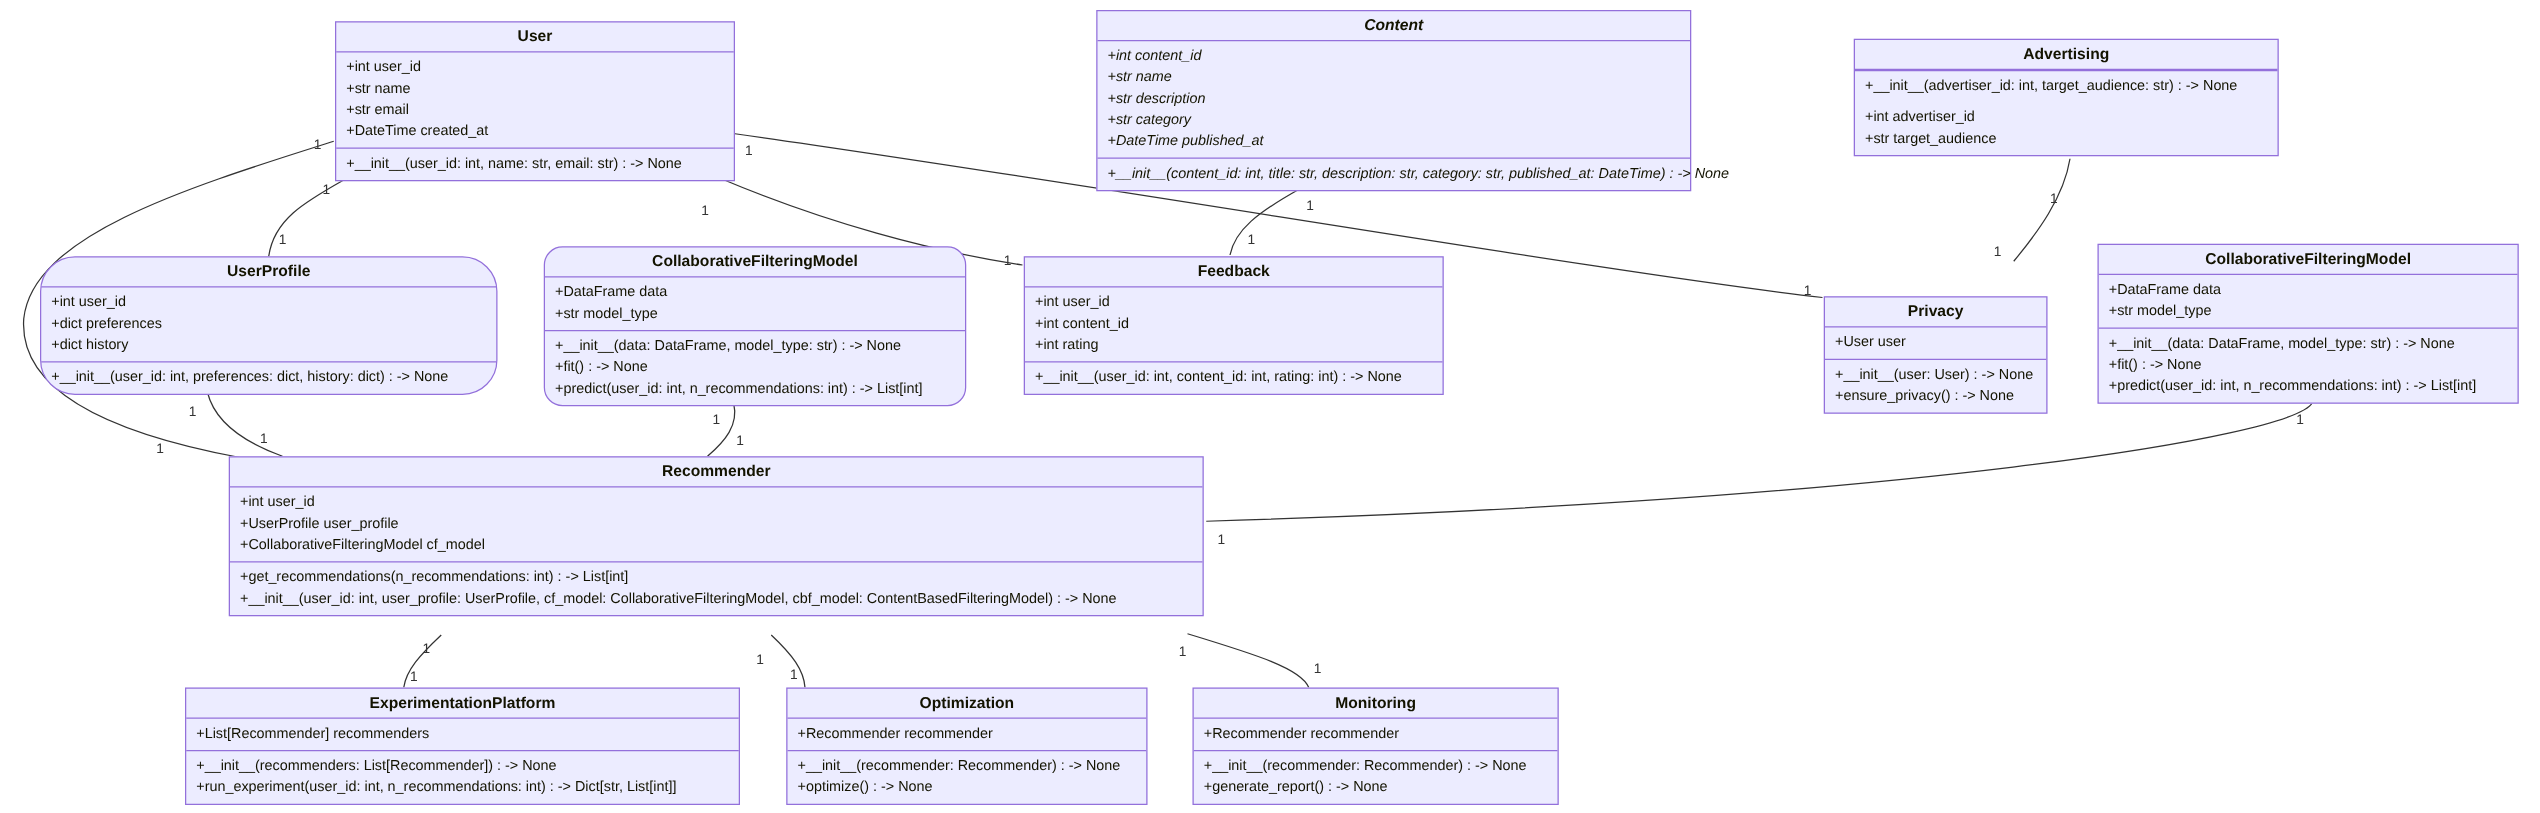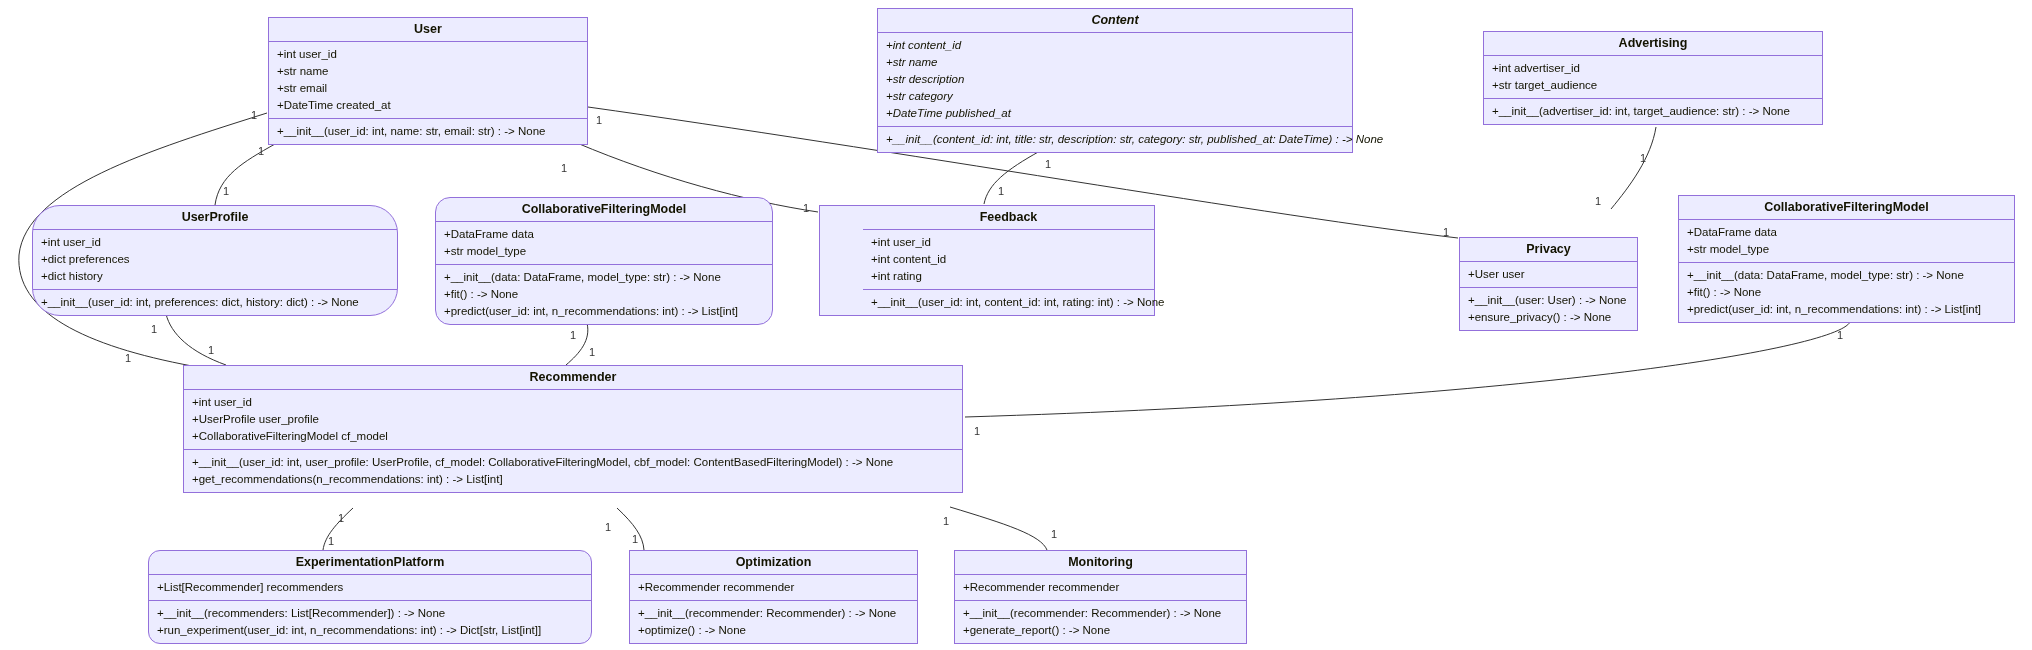--- a/index.html
+++ b/index.html
@@ -99,26 +99,26 @@
           <span class="member-row">+str description</span>
           <span class="member-row">+str category</span>
           <span class="member-row">+DateTime published_at</span>
         </div>
         <div class="compartment methods">
           <span class="member-row">+__init__(content_id: int, title: str, description: str, category: str, published_at: DateTime) : -&gt; None</span>
         </div>
       </div>
       <div class="class-box" style="left: 1483px; top: 31px; width: 340px;">
         <div class="class-title">Advertising</div>
+        <div class="compartment methods">
+          <span class="member-row">+__init__(advertiser_id: int, target_audience: str) : -&gt; None</span>
+        </div>
         <div class="compartment attrs">
           <span class="member-row">+int advertiser_id</span>
           <span class="member-row">+str target_audience</span>
-        </div>
-        <div class="compartment methods">
-          <span class="member-row">+__init__(advertiser_id: int, target_audience: str) : -&gt; None</span>
         </div>
       </div>
       <div class="class-box" style="left: 32px; top: 205px; width: 366px; border-radius: 28px;">
         <div class="class-title">UserProfile</div>
         <div class="compartment attrs">
           <span class="member-row">+int user_id</span>
           <span class="member-row">+dict preferences</span>
           <span class="member-row">+dict history</span>
         </div>
         <div class="compartment methods">
@@ -130,21 +130,21 @@
         <div class="compartment attrs">
           <span class="member-row">+DataFrame data</span>
           <span class="member-row">+str model_type</span>
         </div>
         <div class="compartment methods">
           <span class="member-row">+__init__(data: DataFrame, model_type: str) : -&gt; None</span>
           <span class="member-row">+fit() : -&gt; None</span>
           <span class="member-row">+predict(user_id: int, n_recommendations: int) : -&gt; List[int]</span>
         </div>
       </div>
-      <div class="class-box" style="left: 819px; top: 205px; width: 336px; padding-left: 43px;">
+      <div class="class-box" style="left: 819px; top: 205px; width: 336px;">
         <div class="class-title">Feedback</div>
         <div class="compartment attrs">
           <span class="member-row">+int user_id</span>
           <span class="member-row">+int content_id</span>
           <span class="member-row">+int rating</span>
         </div>
         <div class="compartment methods">
           <span class="member-row">+__init__(user_id: int, content_id: int, rating: int) : -&gt; None</span>
         </div>
       </div>
@@ -171,25 +171,25 @@
         </div>
       </div>
       <div class="class-box" style="left: 183px; top: 365px; width: 780px;">
         <div class="class-title">Recommender</div>
         <div class="compartment attrs">
           <span class="member-row">+int user_id</span>
           <span class="member-row">+UserProfile user_profile</span>
           <span class="member-row">+CollaborativeFilteringModel cf_model</span>
         </div>
         <div class="compartment methods">
+          <span class="member-row">+get_recommendations(n_recommendations: int) : -&gt; List[int]</span>
           <span class="member-row">+__init__(user_id: int, user_profile: UserProfile, cf_model: CollaborativeFilteringModel, cbf_model: ContentBasedFilteringModel) : -&gt; None</span>
-          <span class="member-row">+get_recommendations(n_recommendations: int) : -&gt; List[int]</span>
-        </div>
-      </div>
-      <div class="class-box" style="left: 148px; top: 550px; width: 444px; border-radius: 12px;">
+        </div>
+      </div>
+      <div class="class-box" style="left: 148px; top: 550px; width: 444px;">
         <div class="class-title">ExperimentationPlatform</div>
         <div class="compartment attrs">
           <span class="member-row">+List[Recommender] recommenders</span>
         </div>
         <div class="compartment methods">
           <span class="member-row">+__init__(recommenders: List[Recommender]) : -&gt; None</span>
           <span class="member-row">+run_experiment(user_id: int, n_recommendations: int) : -&gt; Dict[str, List[int]]</span>
         </div>
       </div>
       <div class="class-box" style="left: 629px; top: 550px; width: 289px;">

